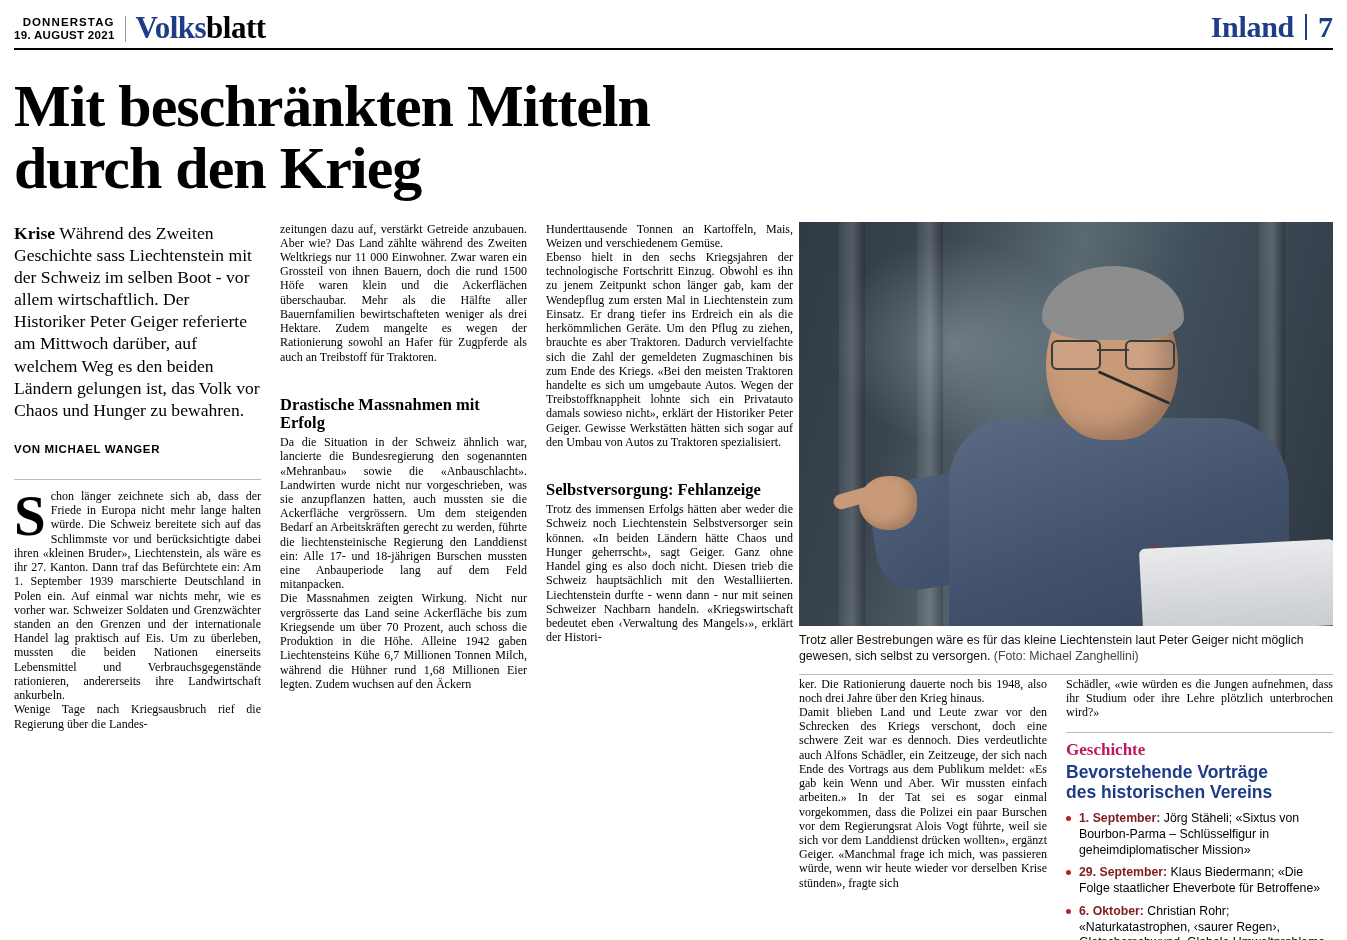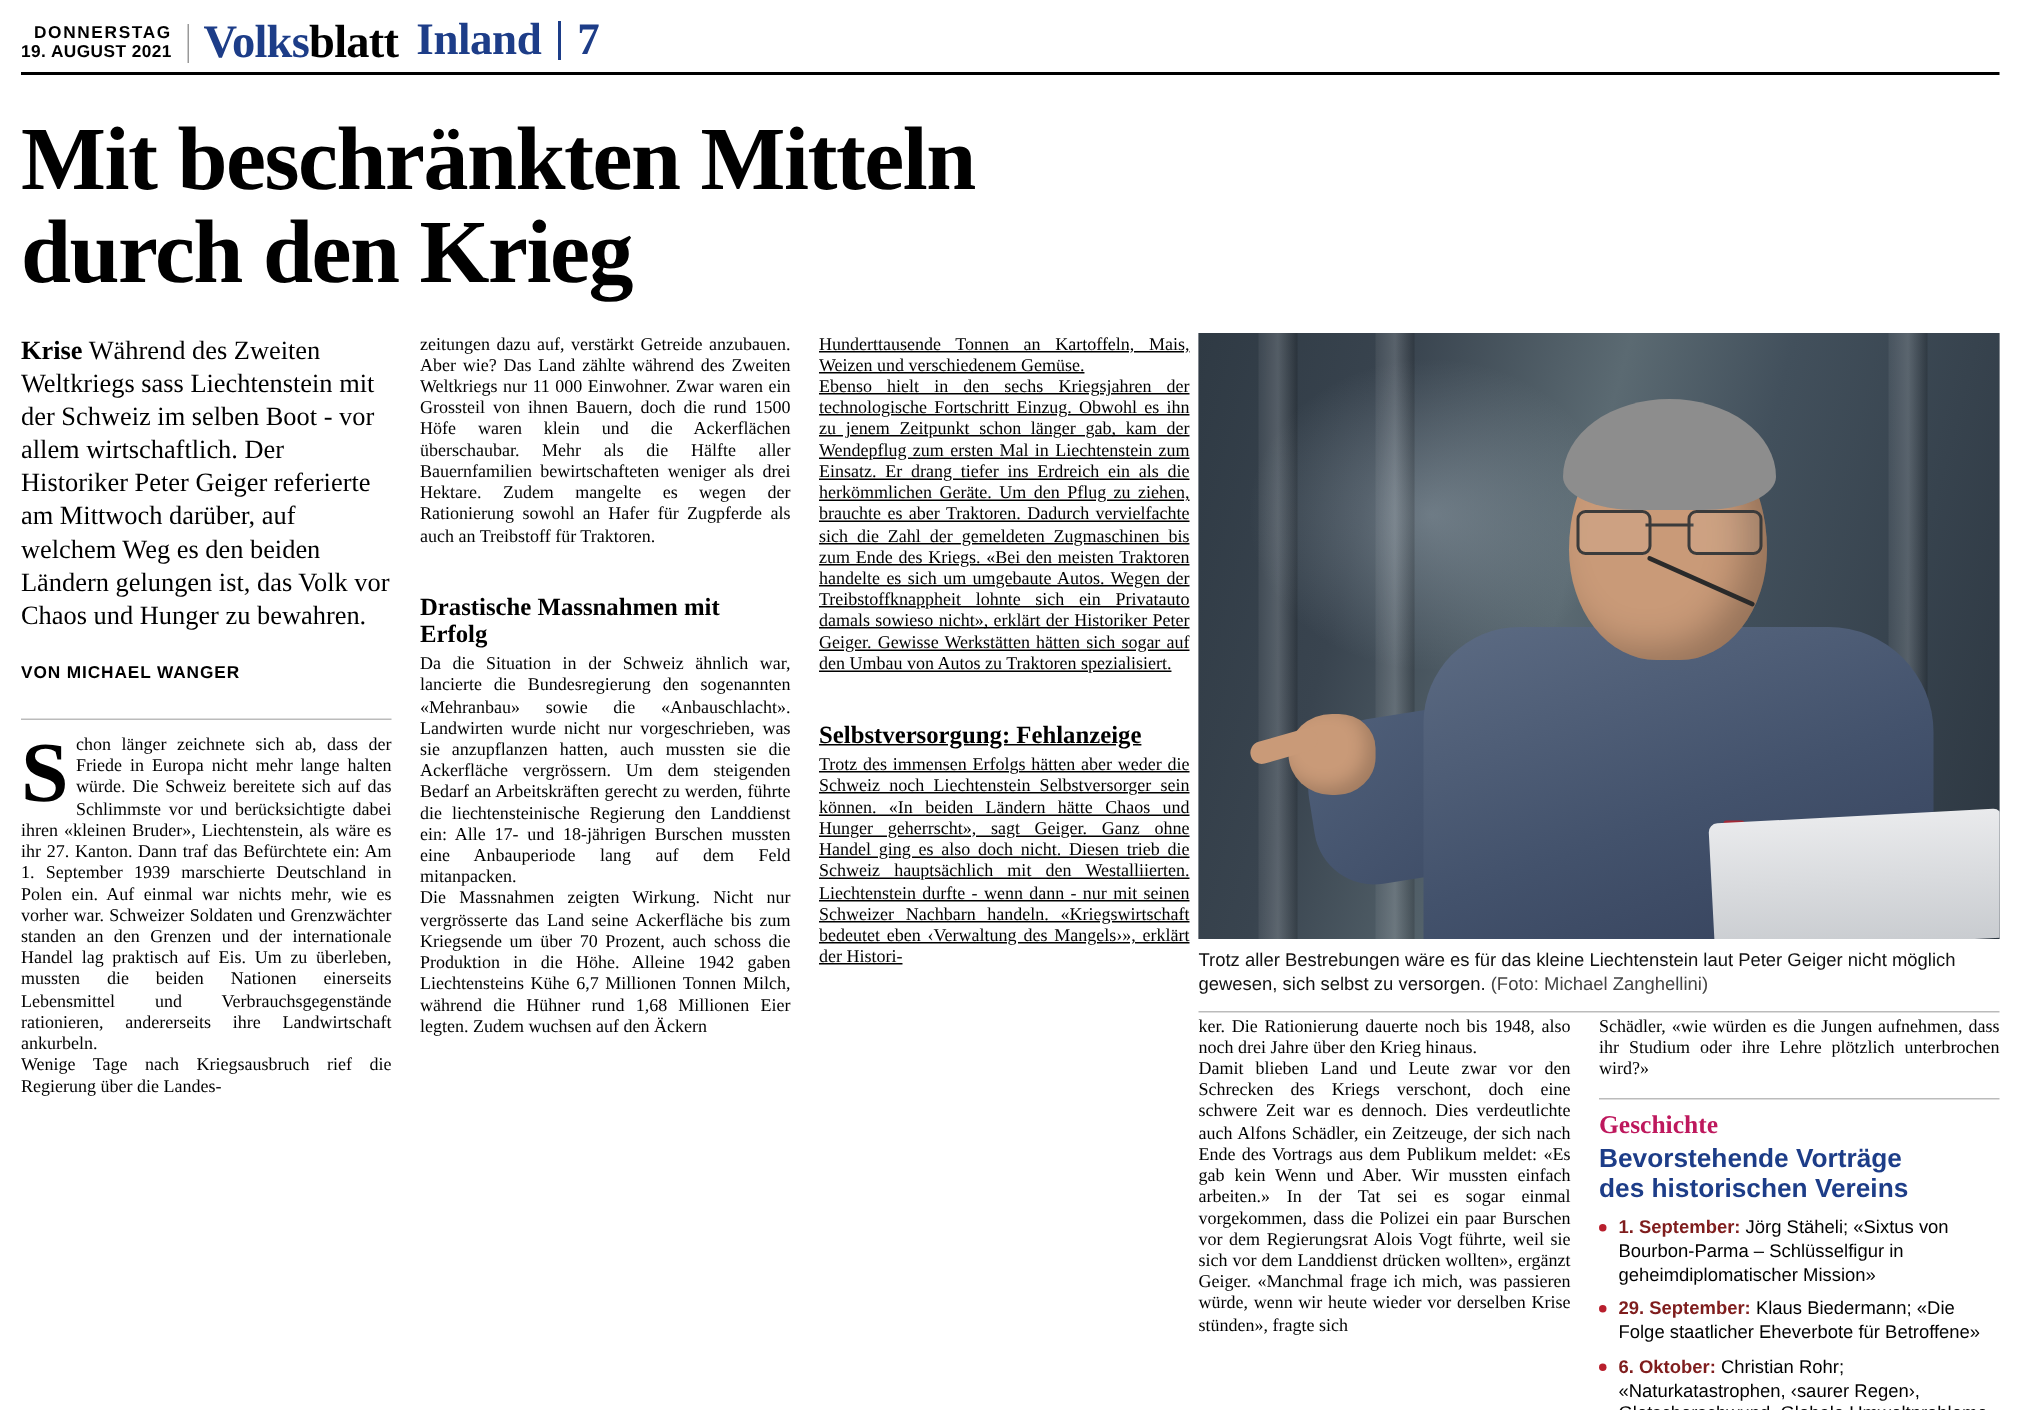--- a/index.html
+++ b/index.html
@@ -19,24 +19,23 @@
     width: 1347px;
     height: 940px;
     box-sizing: border-box;
     padding: 0 14px;
   }
 
   
   .masthead {
     display: flex;
     align-items: flex-end;
-    justify-content: flex-start;
+    justify-content: space-between;
     padding: 12px 0 6px 0;
     border-bottom: 2.5px solid #000;
-    gap: 12px;
   }
   .masthead-left {
     display: flex;
     align-items: flex-end;
   }
   .dateblock {
     font-family: "Liberation Sans", sans-serif;
     text-align: right;
     padding-right: 10px;
     border-right: 1px solid #999;
@@ -99,21 +98,21 @@
     gap: 0;
   }
   .col {
     box-sizing: border-box;
     width: 264px;
     padding-right: 19px;
   }
   .col + .col { }
   .col.c1 { width: 266px; }
   .col.c2 { width: 266px; }
-  .col.c3 { width: 266px; text-decoration: underline; }
+  .col.c3 { width: 266px; }
 
   p {
     margin: 0;
     font-size: 12px;
     line-height: 1.185;
     text-align: justify;
     text-justify: inter-word;
     hyphens: auto;
   }
   .lead {
@@ -373,21 +372,21 @@
       <span class="divider"></span>
       <span class="pagenum">7</span>
     </div>
   </div>
 
   <h1 class="headline">Mit beschränkten Mitteln durch den Krieg</h1>
 
   <div class="content">
 
     <div class="col c1">
-      <p class="lead"><b>Krise</b><span> Während des Zweiten Weltkriegs sass Liechtenstein mit der Schweiz im selben Boot - vor allem wirtschaftlich. Der Historiker Peter Geiger referierte am Mittwoch darüber, auf welchem Weg es den beiden Ländern gelungen ist, das Volk vor Chaos und Hunger zu bewahren.</span></p>
+      <p class="lead"><b>Krise</b><span> Während des Zweiten Geschichte sass Liechtenstein mit der Schweiz im selben Boot - vor allem wirtschaftlich. Der Historiker Peter Geiger referierte am Mittwoch darüber, auf welchem Weg es den beiden Ländern gelungen ist, das Volk vor Chaos und Hunger zu bewahren.</span></p>
       <div class="byline">VON MICHAEL WANGER</div>
       <p class="dropcap-p after-byline">Schon länger zeichnete sich ab, dass der Friede in Europa nicht mehr lange halten würde. Die Schweiz bereitete sich auf das Schlimmste vor und berücksichtigte dabei ihren «kleinen Bruder», Liechtenstein, als wäre es ihr 27. Kanton. Dann traf das Befürchtete ein: Am 1. September 1939 marschierte Deutschland in Polen ein. Auf einmal war nichts mehr, wie es vorher war. Schweizer Soldaten und Grenzwächter standen an den Grenzen und der internationale Handel lag praktisch auf Eis. Um zu überleben, mussten die beiden Nationen einerseits Lebensmittel und Verbrauchsgegenstände rationieren, andererseits ihre Landwirtschaft ankurbeln.</p>
       <p>Wenige Tage nach Kriegsausbruch rief die Regierung über die Landes-</p>
     </div>
 
     <div class="col c2">
       <p>zeitungen dazu auf, verstärkt Getreide anzubauen. Aber wie? Das Land zählte während des Zweiten Weltkriegs nur 11 000 Einwohner. Zwar waren ein Grossteil von ihnen Bauern, doch die rund 1500 Höfe waren klein und die Ackerflächen überschaubar. Mehr als die Hälfte aller Bauernfamilien bewirtschafteten weniger als drei Hektare. Zudem mangelte es wegen der Rationierung sowohl an Hafer für Zugpferde als auch an Treibstoff für Traktoren.</p>
       <h2 class="sub">Drastische Massnahmen mit Erfolg</h2>
       <p>Da die Situation in der Schweiz ähnlich war, lancierte die Bundesregierung den sogenannten «Mehranbau» sowie die «Anbauschlacht». Landwirten wurde nicht nur vorgeschrieben, was sie anzupflanzen hatten, auch mussten sie die Ackerfläche vergrössern. Um dem steigenden Bedarf an Arbeitskräften gerecht zu werden, führte die liechtensteinische Regierung den Landdienst ein: Alle 17- und 18-jährigen Burschen mussten eine Anbauperiode lang auf dem Feld mitanpacken.</p>
       <p>Die Massnahmen zeigten Wirkung. Nicht nur vergrösserte das Land seine Ackerfläche bis zum Kriegsende um über 70 Prozent, auch schoss die Produktion in die Höhe. Alleine 1942 gaben Liechtensteins Kühe 6,7 Millionen Tonnen Milch, während die Hühner rund 1,68 Millionen Eier legten. Zudem wuchsen auf den Äckern</p>

